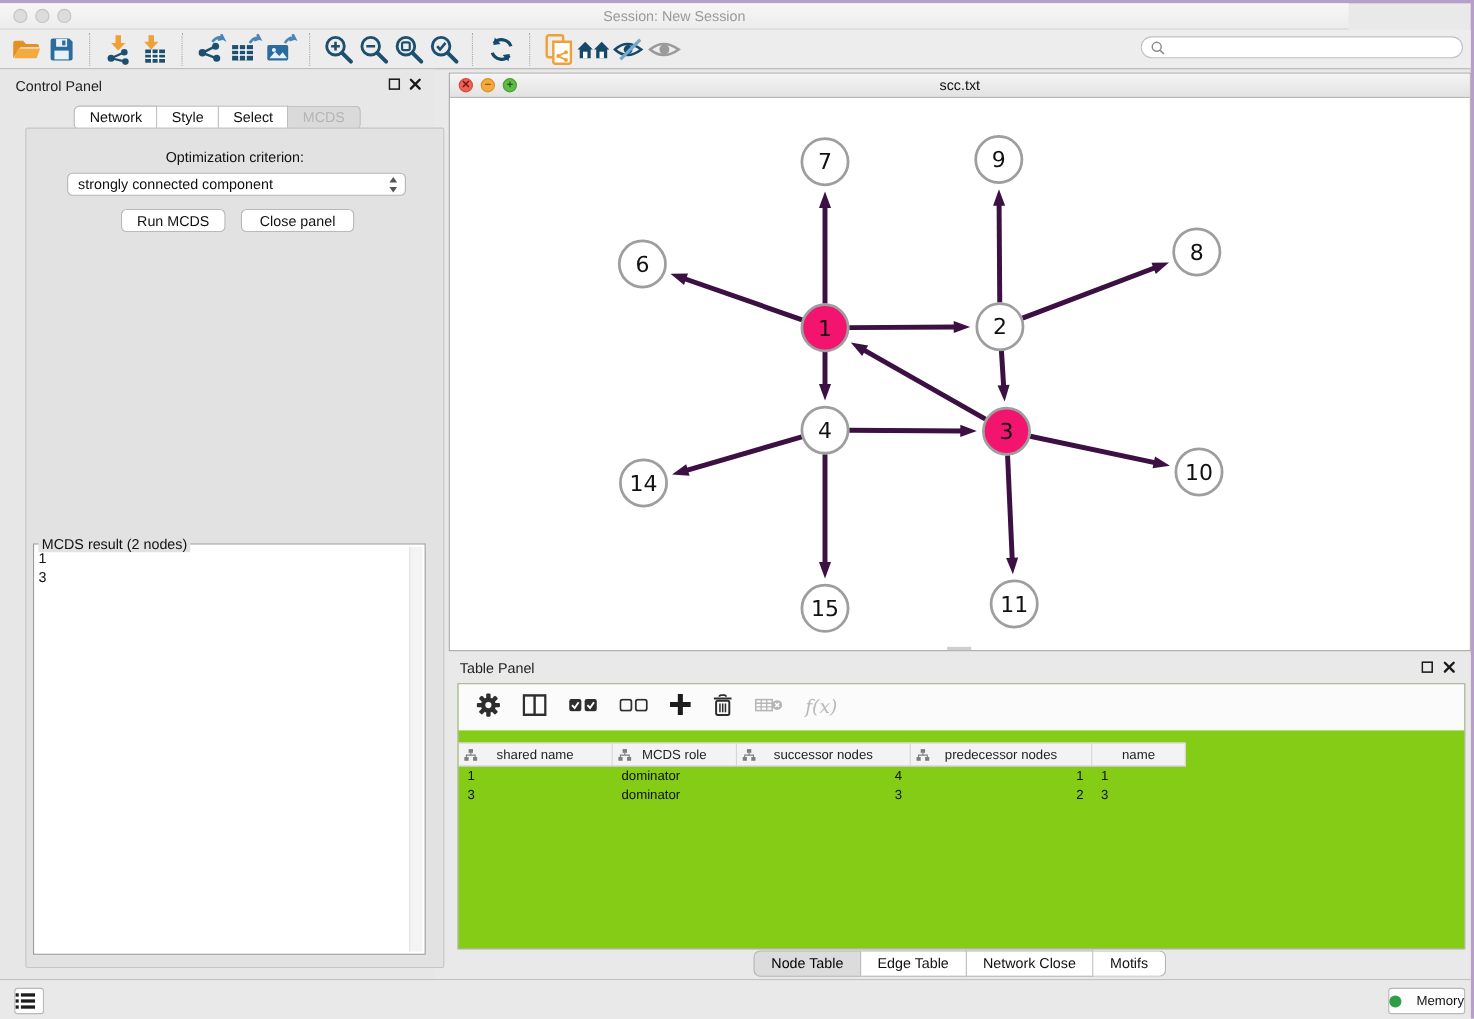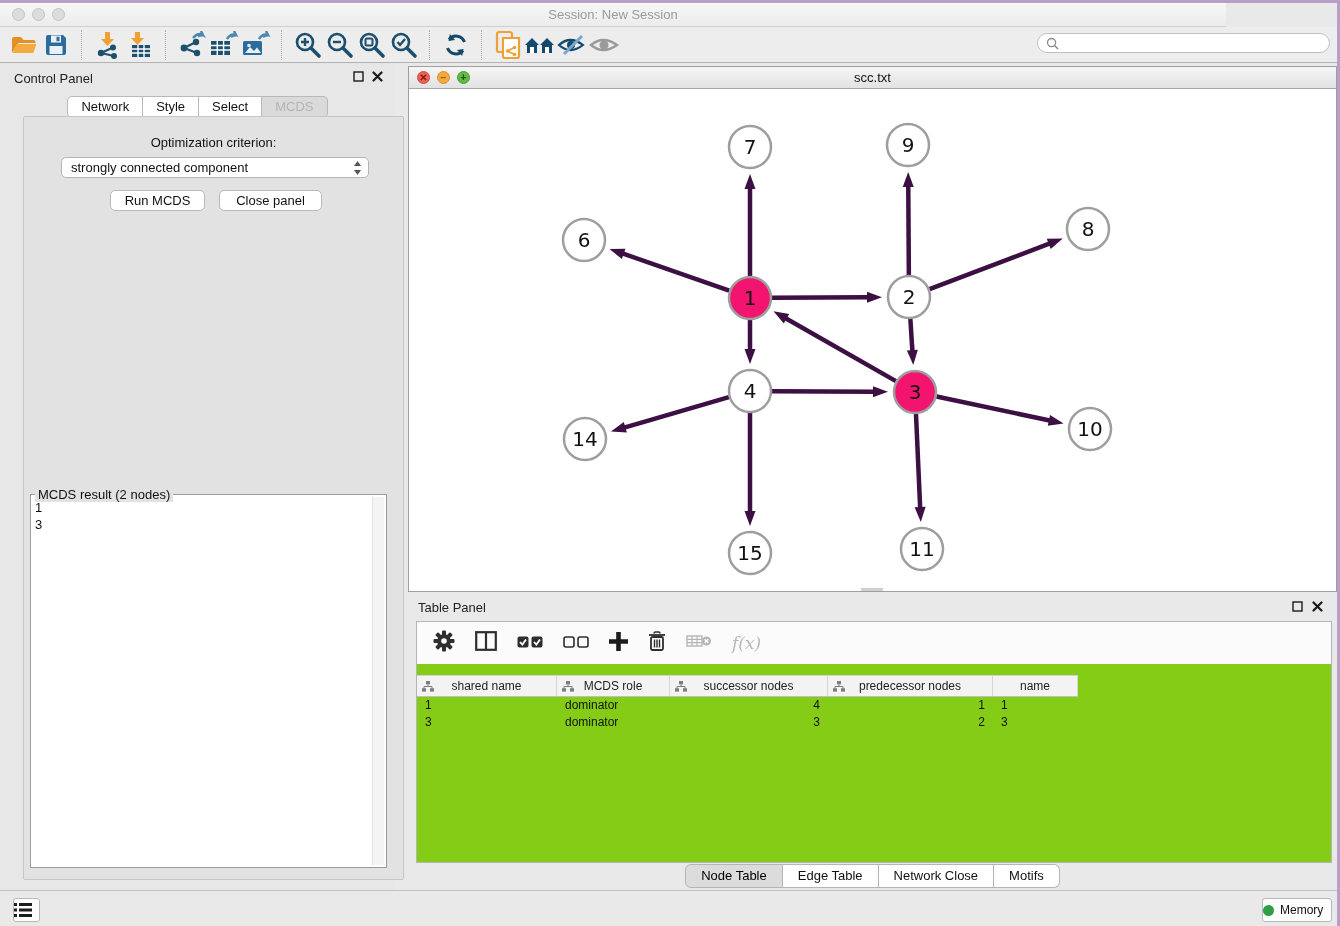--- a/index.html
+++ b/index.html
@@ -85,21 +85,21 @@
   .bottom-tabs{position:absolute;left:0;bottom:2px;width:100%;display:flex;justify-content:center;}
   .btab{height:22px;line-height:22px;padding:0 15px;font-size:13px;background:#fff;border:1px solid #b5b5b5;
     border-left:none;color:#111;}
   .btab:first-child{border-left:1px solid #b5b5b5;border-radius:6px 0 0 6px;}
   .btab:last-child{border-radius:0 6px 6px 0;}
   .btab.disabled-look{background:#dcdcdc;color:#000000;}
 
   
   .statusbar{left:0;top:890px;width:1337px;height:36px;background:#e9e9e9;border-top:1px solid #c2c2c2;box-sizing:border-box;}
   .sb-btn{position:absolute;top:7px;height:24px;background:#fdfdfd;border:1px solid #b9b9b9;border-radius:3px;
-    display:flex;align-items:center;justify-content:flex-start;box-sizing:border-box;}
+    display:flex;align-items:center;justify-content:space-between;box-sizing:border-box;}
   .mem-dot{width:11px;height:11px;border-radius:50%;background:#2f9e44;margin-right:6px;}
   .sb-memory{font-size:12px;color:#111;}
 </style>
 </head>
 <body>
 
 <div class="abs desktop-top"></div>
 <div class="abs desktop-right"></div>
 
 <div class="abs titlebar">

